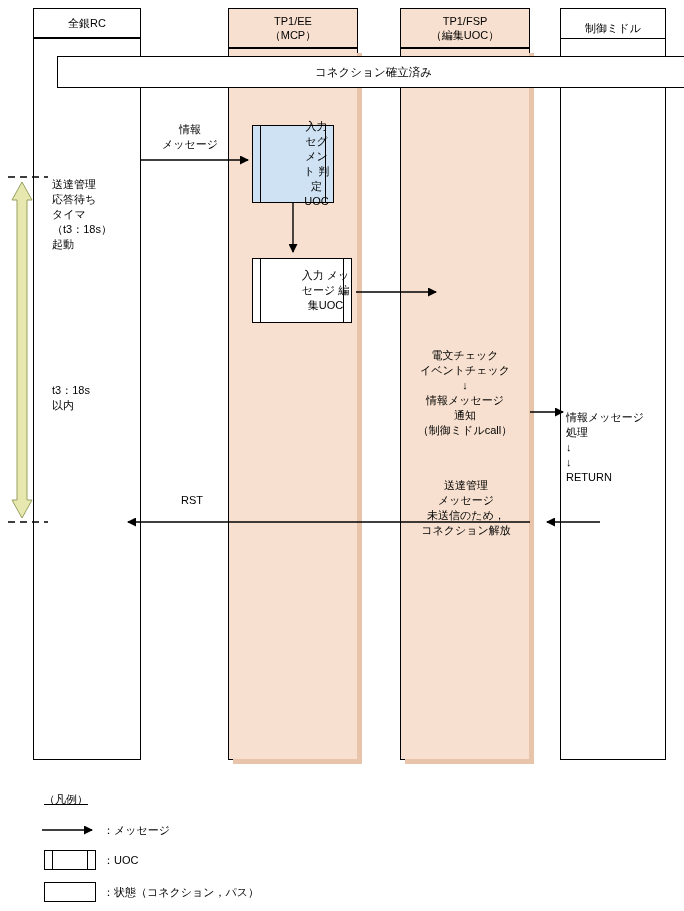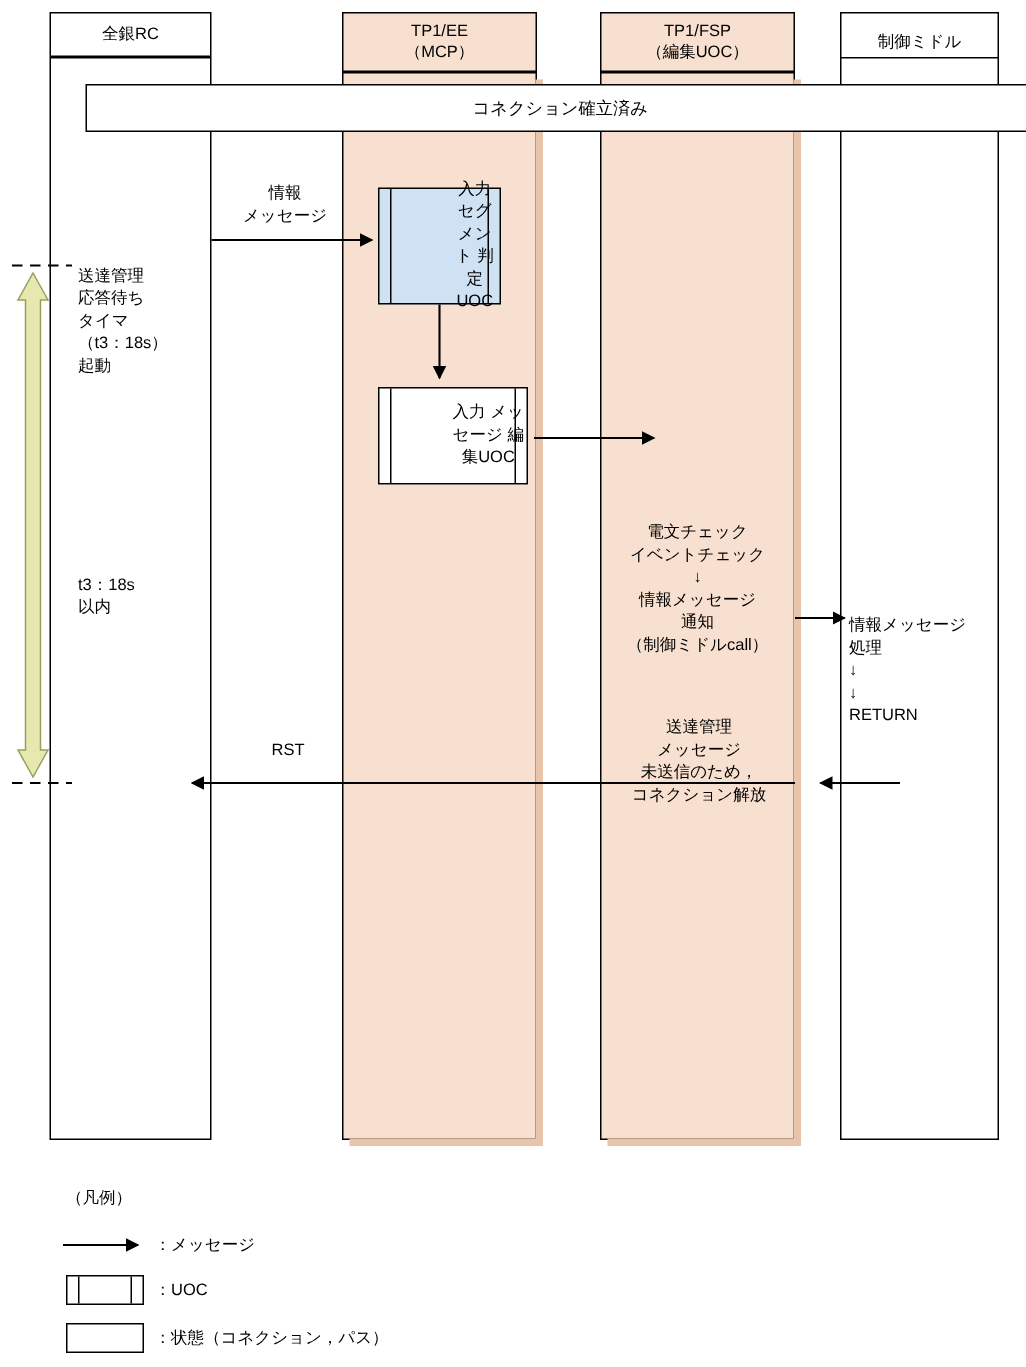--- a/index.html
+++ b/index.html
@@ -252,21 +252,21 @@
 
     <line x1="8" y1="177" x2="48" y2="177" stroke="#000" stroke-width="1.4" stroke-dasharray="7,5"></line>
 
     <line x1="8" y1="522" x2="48" y2="522" stroke="#000" stroke-width="1.4" stroke-dasharray="7,5"></line>
 
     <polygon points="22,182 32,200 27,200 27,500 32,500 22,518 12,500 17,500 17,200 12,200" fill="#e6e8b0" stroke="#9aa05c" stroke-width="1"></polygon>
 
     <line x1="42" y1="830" x2="92" y2="830" stroke="#000" stroke-width="1.4" marker-end="url(#ahl)"></line>
   </svg>
 
-  <div class="legend-label" style="left:44px; top:792px;">（凡例）</div>
+  <div class="legend-label" style="left:44px; top:792px;text-decoration:underline;">（凡例）</div>
 
   <div class="legend-label" style="left:103px; top:823px;">：メッセージ</div>
 
   <div class="legend-box" style="left:44px; top:850px; width:52px; height:20px;">
     <div class="inner"></div>
   </div>
   <div class="legend-label" style="left:103px; top:853px;">：UOC</div>
 
   <div class="legend-box" style="left:44px; top:882px; width:52px; height:20px;"></div>
   <div class="legend-label" style="left:103px; top:885px;">：状態（コネクション，パス）</div>

